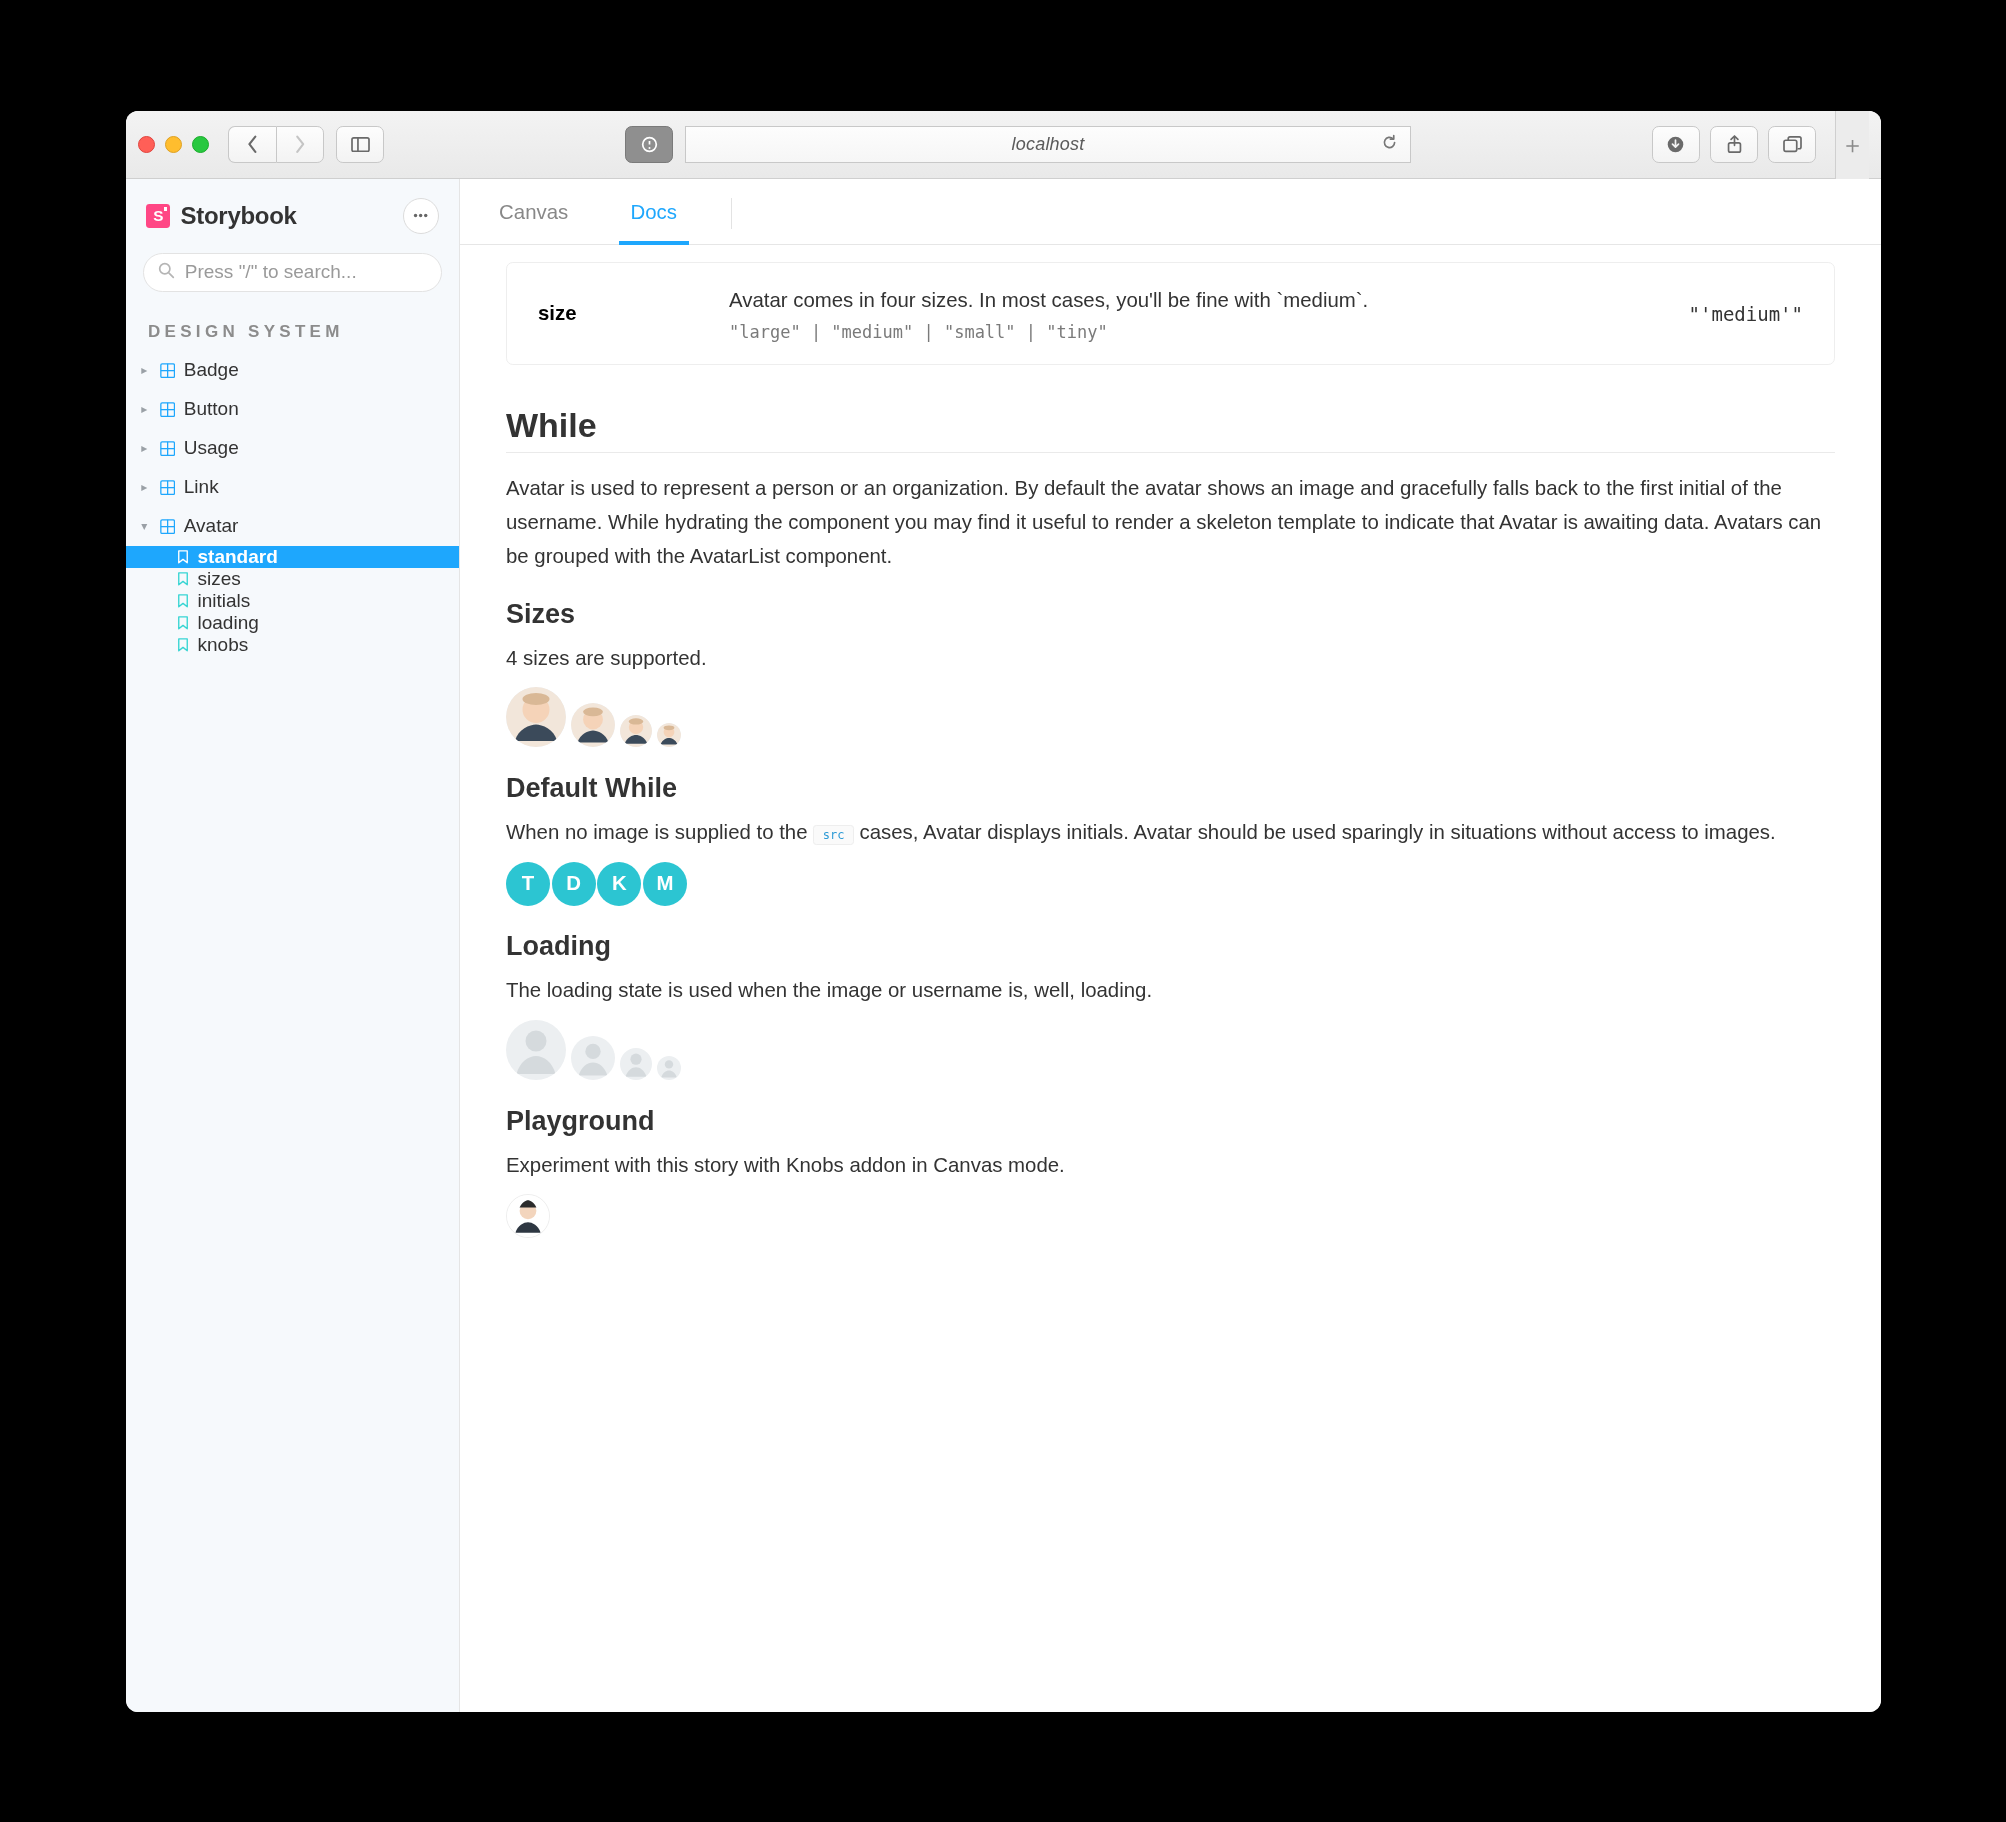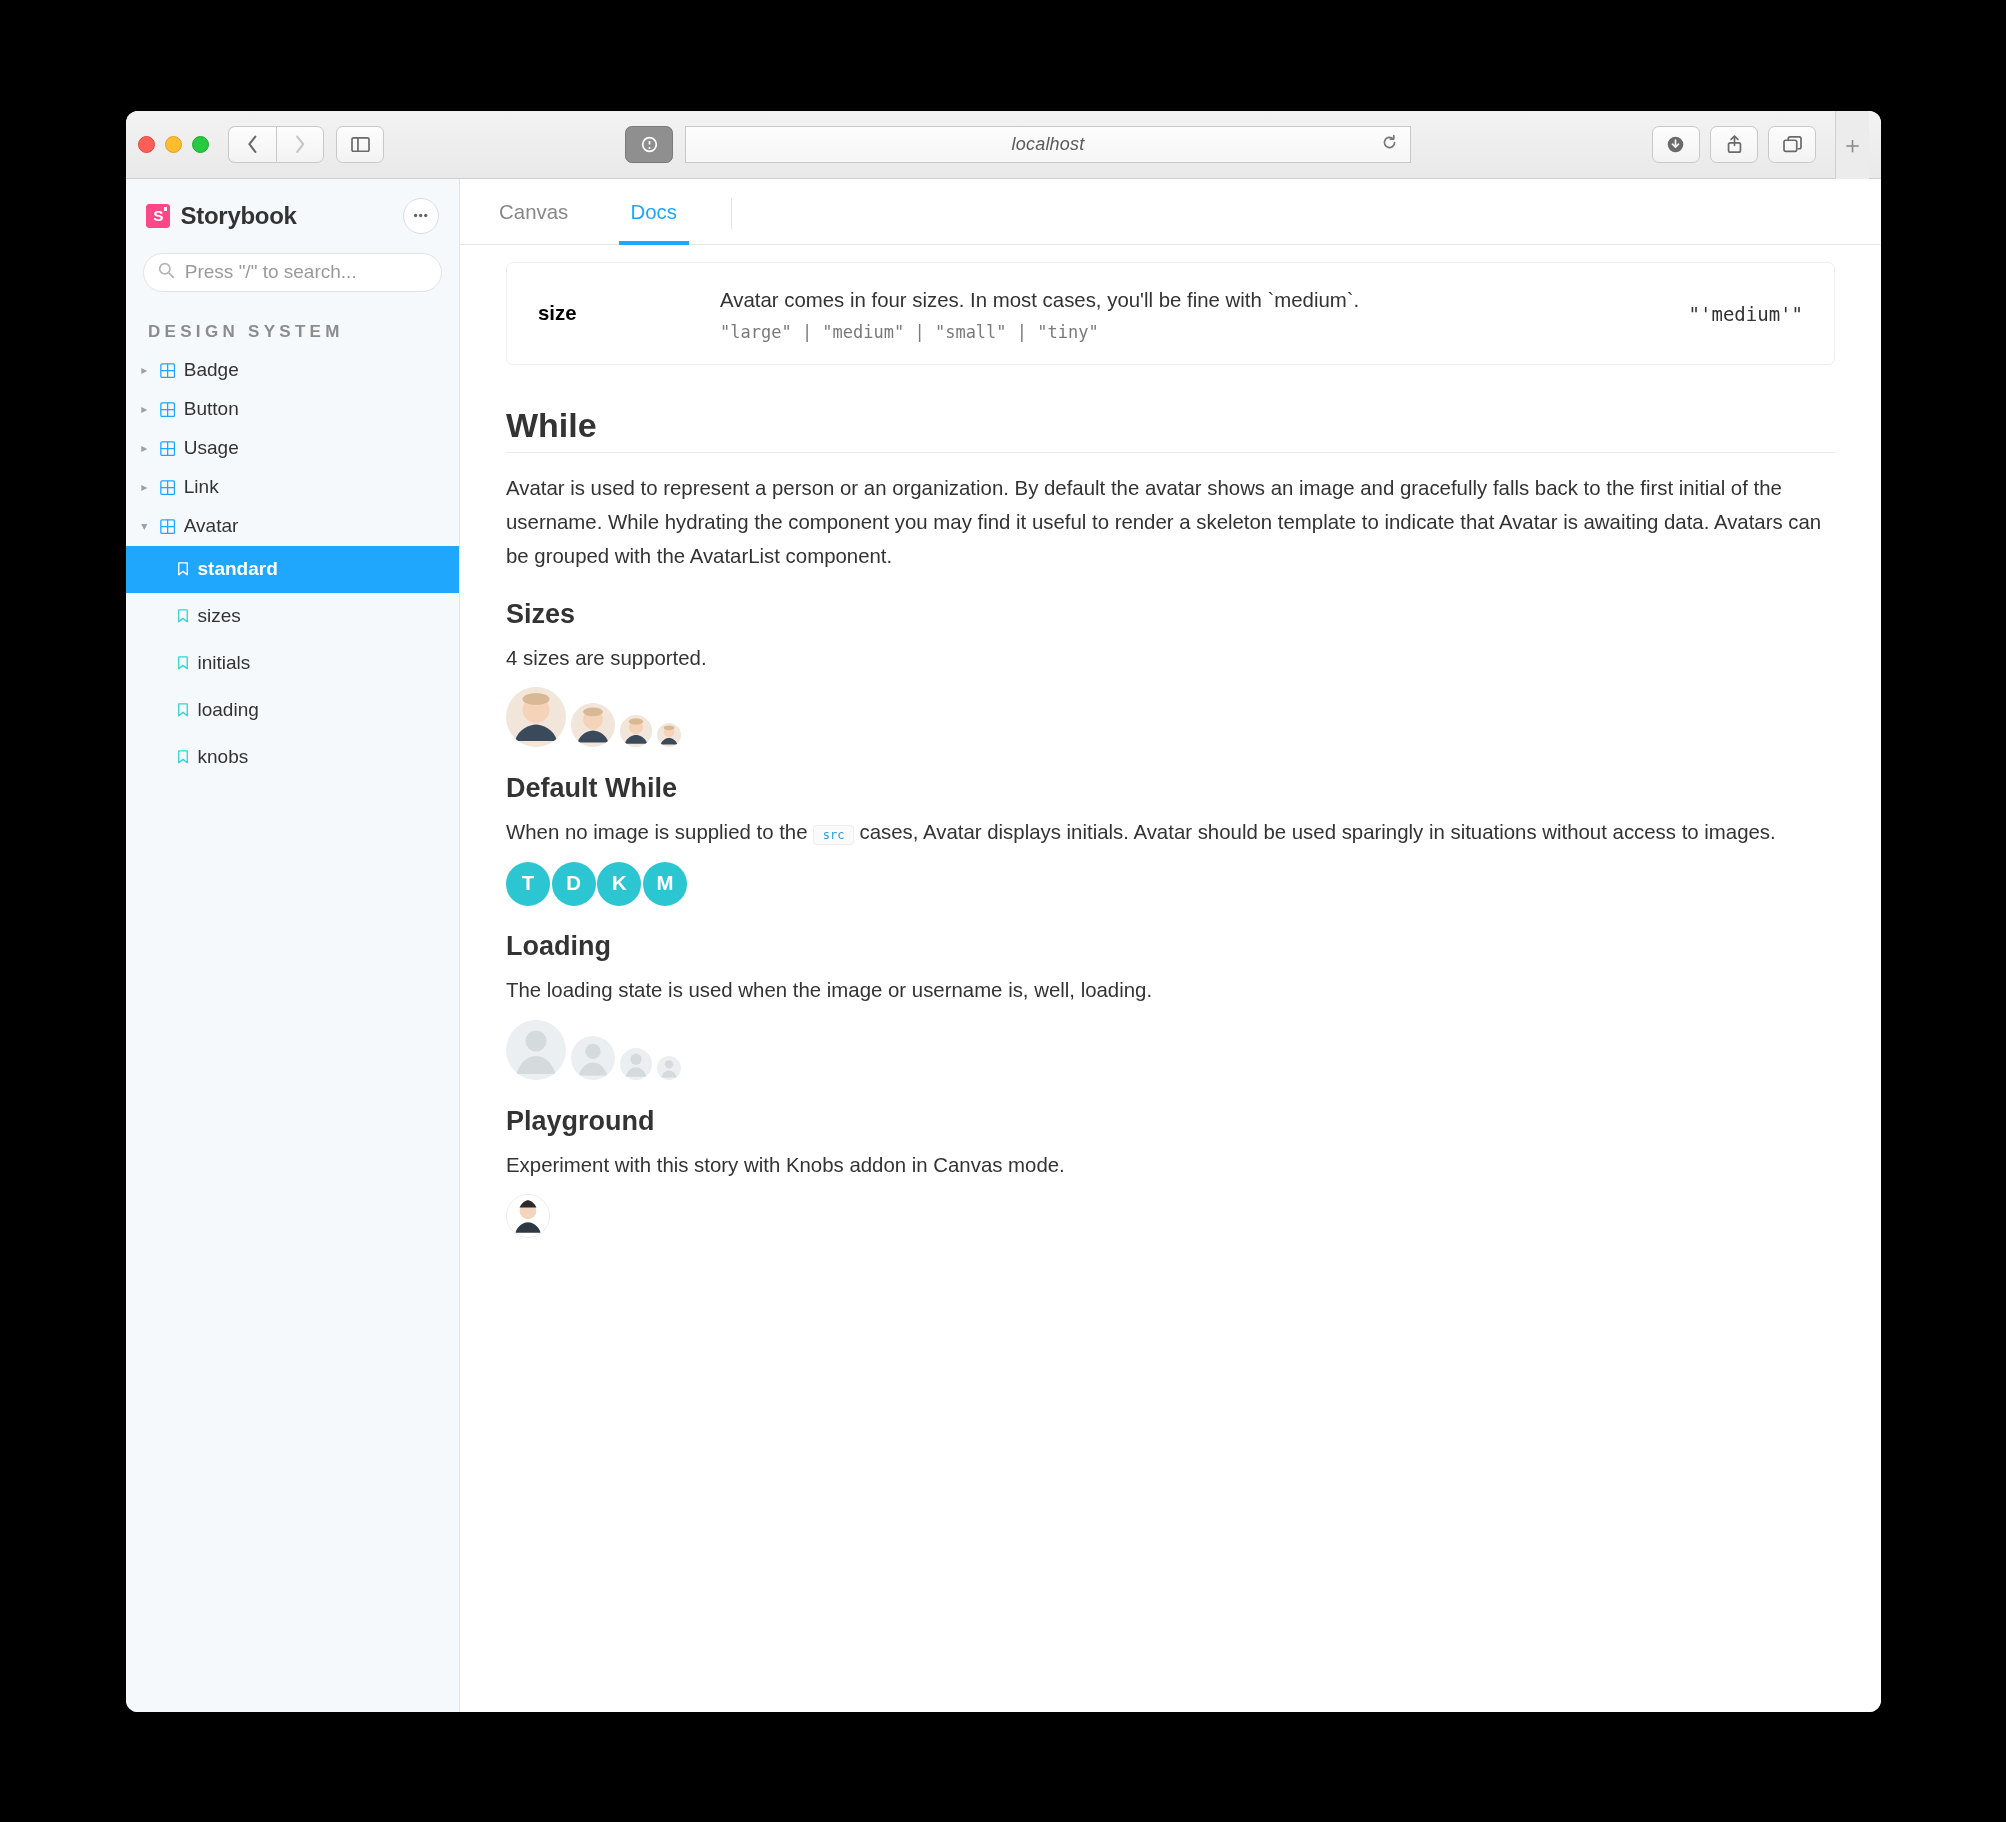--- a/index.html
+++ b/index.html
@@ -124,21 +124,21 @@
   }
 
   .tree{ display:flex; flex-direction:column; }
   .tree-row{
     height:39px; display:flex; align-items:center; gap:8.5px;
     padding-left:15.3px; color:#333; font-size:19px; cursor:pointer;
   }
   .tree-row .arrow{ width:10.2px; color:#9aa0a6; font-size:12px; }
   .tree-row .cube{ color:#1ea7fd; display:inline-flex; }
   .tree-row .bm{ color:#37d5d3; display:inline-flex; }
-  .tree-row.child{ padding-left:51px; height:47px; }
+  .tree-row.child{ padding-left:51px; height:22px; }
   .tree-row.active{ background:#1ea7fd; color:#fff; font-weight:700; }
   .tree-row.active .bm{ color:#fff; }
 
   .content{
     flex:1; display:flex; flex-direction:column; background:#fff; min-width:0;
   }
   .tabs{
     height:66px; border-bottom:0.9px solid #e6e6e6;
     display:flex; align-items:flex-end; gap:52px;
     padding: 0 34px;
@@ -155,21 +155,21 @@
   .doc{
     padding: 17px 46px 51px 46px; overflow:auto; flex:1;
   }
 
   .prop-wrap{
     border:0.9px solid #eee; border-radius:6.8px;
     margin-bottom:41px;
   }
   .prop-row{
     display:grid; grid-template-columns: 153px 1fr 170px;
-    gap: 29px; padding: 22px 31px; align-items:center;
+    gap: 38px; padding: 22px 31px; align-items:center;
   }
   .prop-name{ font-weight:800; font-size:20.4px;}
   .prop-desc{ font-size:20.4px; color:#333; line-height:1.5; }
   .prop-type{ font-family: SFMono-Regular, Menlo, Consolas, monospace; color:#7a7a7a; font-size:17px; margin-top:6.8px;}
   .prop-def{ color:#333; font-size:19px; text-align:right; font-family: SFMono-Regular, Menlo, Consolas, monospace;}
 
   .h2{ font-size:34px; font-weight:700; color:#333; border-bottom:0.9px solid #eaeaea; padding-bottom:6.8px; margin-bottom:19px; }
   .h3{ font-size:27px; font-weight:600; color:#333; margin: 25.6px 0 12px 0;}
   .p{ font-size:20.4px; color:#333; line-height:1.65; margin-bottom:12px; }
   .p.muted{ margin-top:3.4px; }

